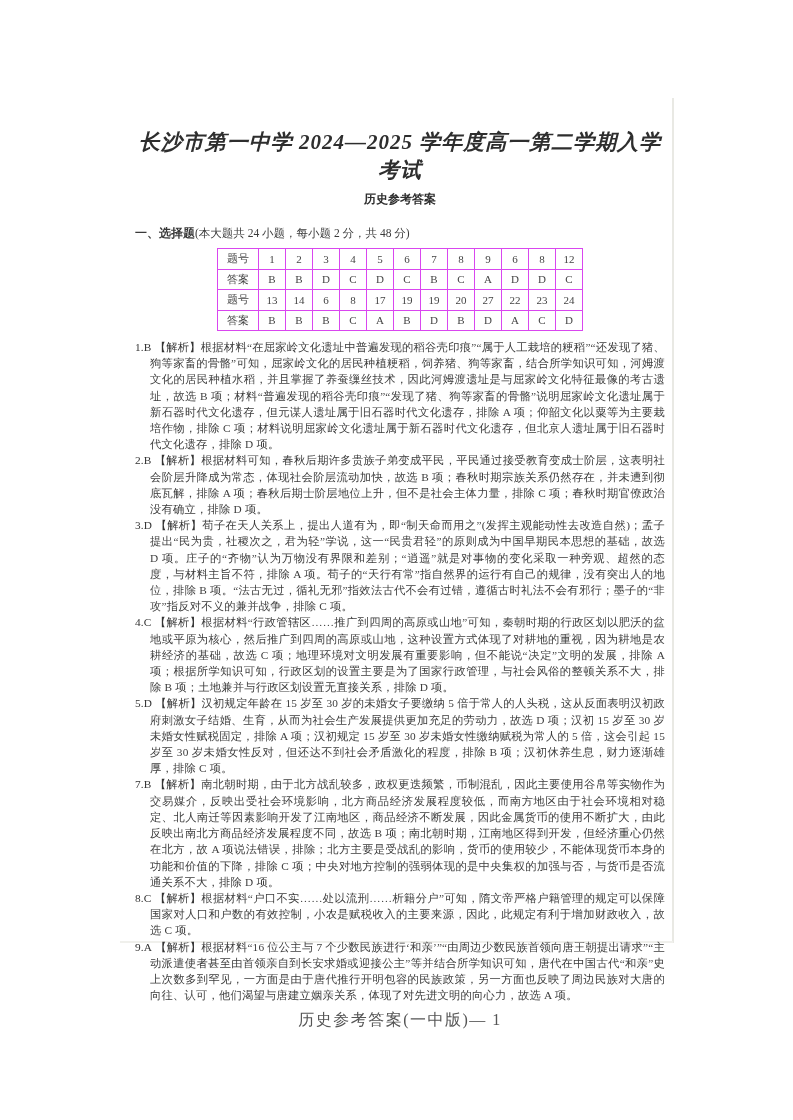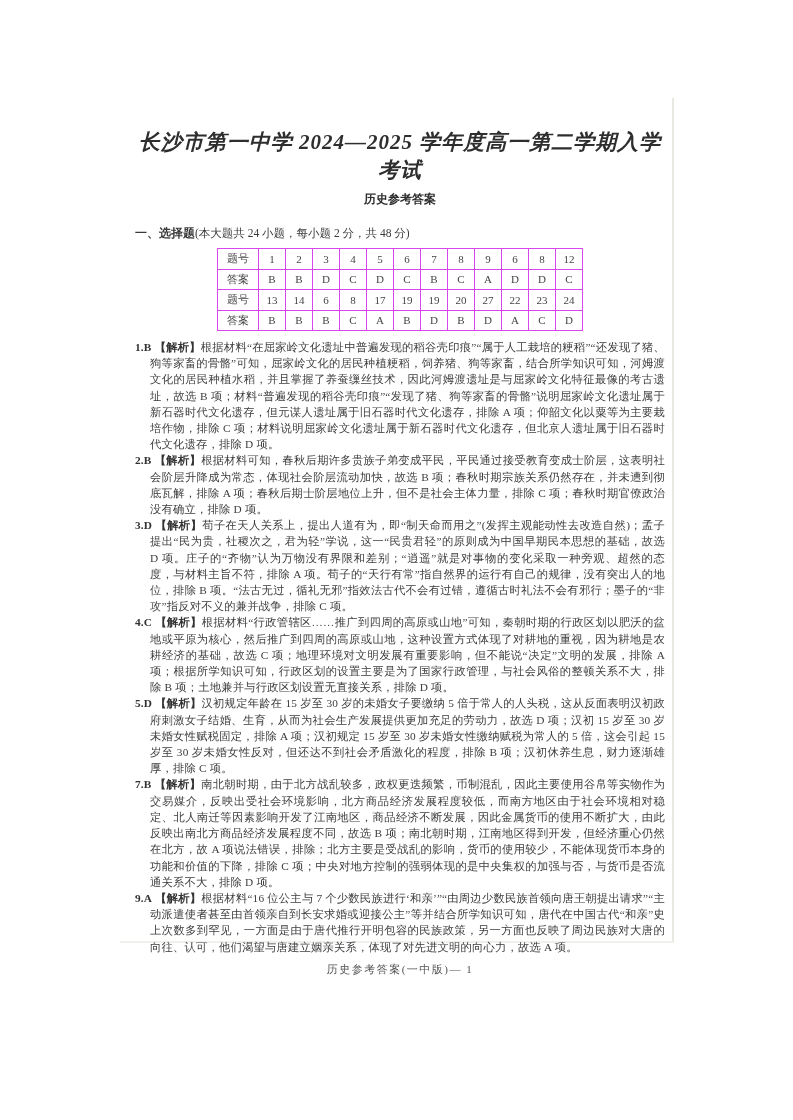--- a/index.html
+++ b/index.html
@@ -94,26 +94,26 @@
     line-height: 16.2px;
     text-align: justify;
     text-justify: inter-ideograph;
     padding-left: 15px;
     text-indent: -15px;
     color: #3c3c3c;
     letter-spacing: 0.2px;
   }
   .item .num,
   .item .tag {
-    font-weight: bold;
+    font-weight: normal;
     color: #333;
   }
   .doc-footer {
     text-align: center;
-    font-size: 11px;
+    font-size: 16px;
     margin-top: 7px;
     letter-spacing: 1.5px;
     color: #555;
   }
 </style>
 </head>
 <body>
 
 <div class="page">
   <div class="scan-edge-right"></div>
@@ -192,18 +192,19 @@
         </tbody>
     </table>
 
     <div class="items">
         <div class="item"><span class="num">1.B&nbsp;</span><span class="tag">【解析】</span><span class="body">根据材料“在屈家岭文化遗址中普遍发现的稻谷壳印痕”“属于人工栽培的粳稻”“还发现了猪、狗等家畜的骨骼”可知，屈家岭文化的居民种植粳稻，饲养猪、狗等家畜，结合所学知识可知，河姆渡文化的居民种植水稻，并且掌握了养蚕缫丝技术，因此河姆渡遗址是与屈家岭文化特征最像的考古遗址，故选 B 项；材料“普遍发现的稻谷壳印痕”“发现了猪、狗等家畜的骨骼”说明屈家岭文化遗址属于新石器时代文化遗存，但元谋人遗址属于旧石器时代文化遗存，排除 A 项；仰韶文化以粟等为主要栽培作物，排除 C 项；材料说明屈家岭文化遗址属于新石器时代文化遗存，但北京人遗址属于旧石器时代文化遗存，排除 D 项。</span></div>
         <div class="item"><span class="num">2.B&nbsp;</span><span class="tag">【解析】</span><span class="body">根据材料可知，春秋后期许多贵族子弟变成平民，平民通过接受教育变成士阶层，这表明社会阶层升降成为常态，体现社会阶层流动加快，故选 B 项；春秋时期宗族关系仍然存在，并未遭到彻底瓦解，排除 A 项；春秋后期士阶层地位上升，但不是社会主体力量，排除 C 项；春秋时期官僚政治没有确立，排除 D 项。</span></div>
         <div class="item"><span class="num">3.D&nbsp;</span><span class="tag">【解析】</span><span class="body">荀子在天人关系上，提出人道有为，即“制天命而用之”(发挥主观能动性去改造自然)；孟子提出“民为贵，社稷次之，君为轻”学说，这一“民贵君轻”的原则成为中国早期民本思想的基础，故选 D 项。庄子的“齐物”认为万物没有界限和差别；“逍遥”就是对事物的变化采取一种旁观、超然的态度，与材料主旨不符，排除 A 项。荀子的“天行有常”指自然界的运行有自己的规律，没有突出人的地位，排除 B 项。“法古无过，循礼无邪”指效法古代不会有过错，遵循古时礼法不会有邪行；墨子的“非攻”指反对不义的兼并战争，排除 C 项。</span></div>
         <div class="item"><span class="num">4.C&nbsp;</span><span class="tag">【解析】</span><span class="body">根据材料“行政管辖区……推广到四周的高原或山地”可知，秦朝时期的行政区划以肥沃的盆地或平原为核心，然后推广到四周的高原或山地，这种设置方式体现了对耕地的重视，因为耕地是农耕经济的基础，故选 C 项；地理环境对文明发展有重要影响，但不能说“决定”文明的发展，排除 A 项；根据所学知识可知，行政区划的设置主要是为了国家行政管理，与社会风俗的整顿关系不大，排除 B 项；土地兼并与行政区划设置无直接关系，排除 D 项。</span></div>
         <div class="item"><span class="num">5.D&nbsp;</span><span class="tag">【解析】</span><span class="body">汉初规定年龄在 15 岁至 30 岁的未婚女子要缴纳 5 倍于常人的人头税，这从反面表明汉初政府刺激女子结婚、生育，从而为社会生产发展提供更加充足的劳动力，故选 D 项；汉初 15 岁至 30 岁未婚女性赋税固定，排除 A 项；汉初规定 15 岁至 30 岁未婚女性缴纳赋税为常人的 5 倍，这会引起 15 岁至 30 岁未婚女性反对，但还达不到社会矛盾激化的程度，排除 B 项；汉初休养生息，财力逐渐雄厚，排除 C 项。</span></div>
         <div class="item"><span class="num">7.B&nbsp;</span><span class="tag">【解析】</span><span class="body">南北朝时期，由于北方战乱较多，政权更迭频繁，币制混乱，因此主要使用谷帛等实物作为交易媒介，反映出受社会环境影响，北方商品经济发展程度较低，而南方地区由于社会环境相对稳定、北人南迁等因素影响开发了江南地区，商品经济不断发展，因此金属货币的使用不断扩大，由此反映出南北方商品经济发展程度不同，故选 B 项；南北朝时期，江南地区得到开发，但经济重心仍然在北方，故 A 项说法错误，排除；北方主要是受战乱的影响，货币的使用较少，不能体现货币本身的功能和价值的下降，排除 C 项；中央对地方控制的强弱体现的是中央集权的加强与否，与货币是否流通关系不大，排除 D 项。</span></div>
+        <div class="item"><span class="num">8.C&nbsp;</span><span class="tag">【解析】</span><span class="body">根据材料“户口不实……处以流刑……析籍分户”可知，隋文帝严格户籍管理的规定可以保障国家对人口和户数的有效控制，小农是赋税收入的主要来源，因此，此规定有利于增加财政收入，故选 C 项。</span></div>
         <div class="item"><span class="num">9.A&nbsp;</span><span class="tag">【解析】</span><span class="body">根据材料“16 位公主与 7 个少数民族进行‘和亲’”“由周边少数民族首领向唐王朝提出请求”“主动派遣使者甚至由首领亲自到长安求婚或迎接公主”等并结合所学知识可知，唐代在中国古代“和亲”史上次数多到罕见，一方面是由于唐代推行开明包容的民族政策，另一方面也反映了周边民族对大唐的向往、认可，他们渴望与唐建立姻亲关系，体现了对先进文明的向心力，故选 A 项。</span></div>
       </div>
 
     <div class="doc-footer">历史参考答案(一中版)— 1</div>
   </div>
 </div>
 
 </body></html>

